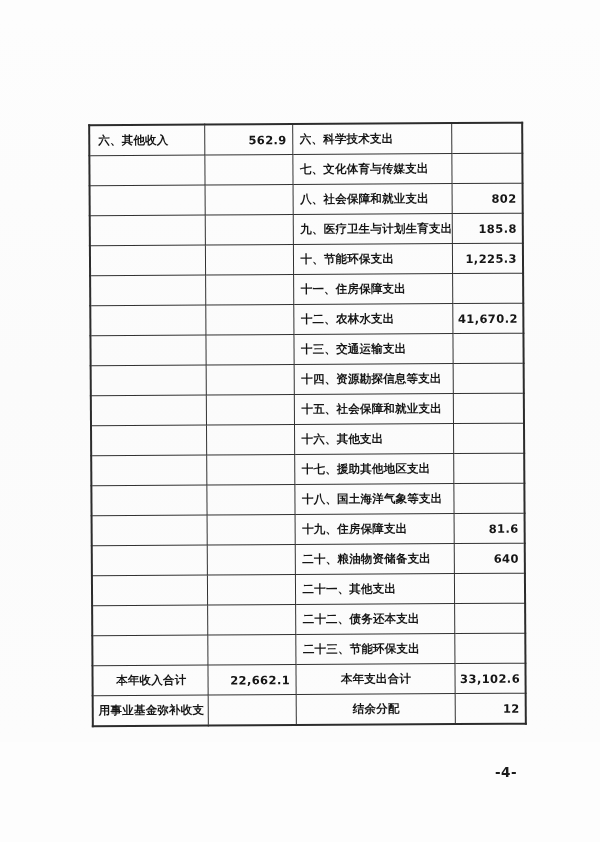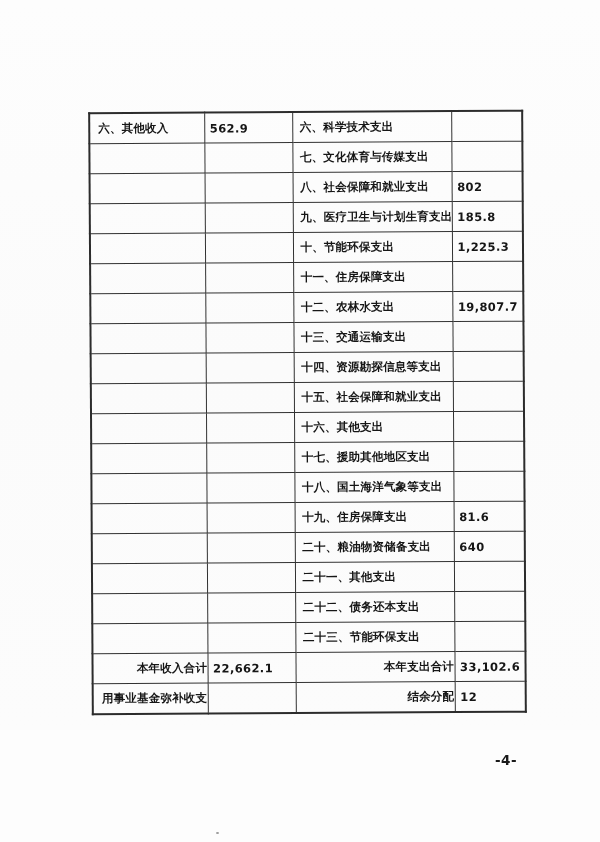--- a/index.html
+++ b/index.html
@@ -9,21 +9,21 @@
   body {
     width: 600px;
     height: 842px;
     background: #fdfdfd;
     position: relative;
     overflow: hidden;
     font-family: "Liberation Sans", "DejaVu Sans", sans-serif;
   }
   .scan-page {
     position: absolute;
-    left: 0; top: 4px;
+    left: 0; top: 16px;
     width: 600px;
     height: 726px;
     background: linear-gradient(180deg, #fdfdfd 0%, #fbfbfb 50%, #fcfcfc 100%);
   }
   .table-wrap {
     position: absolute;
     left: 90px;
     top: 107px;
     width: 433px;
     transform: rotate(-0.35deg);
@@ -45,28 +45,28 @@
     white-space: nowrap;
     vertical-align: middle;
   }
   td.lbl {
     text-align: left;
     letter-spacing: 0.2px;
   }
   td.lbl.col1 { padding-left: 8px; }
   td.lbl.col3 { padding-left: 7px; }
   td.val {
-    text-align: left;
+    text-align: right;
     font-size: 11px;
     letter-spacing: 0.4px;
     padding-right: 5px;
     font-family: "DejaVu Sans", "Liberation Sans", sans-serif;
   }
   tr.summary td.lbl {
-    text-align: right;
+    text-align: center;
     padding-left: 2px;
     padding-right: 0;
   }
   .page-number {
     position: absolute;
     left: 486px;
     top: 748px;
     width: 40px;
     text-align: center;
     font-weight: bold;
@@ -132,21 +132,21 @@
           <tr>
             <td class="lbl col1"></td>
             <td class="val"></td>
             <td class="lbl col3">十一、住房保障支出</td>
             <td class="val"></td>
           </tr>
           <tr>
             <td class="lbl col1"></td>
             <td class="val"></td>
             <td class="lbl col3">十二、农林水支出</td>
-            <td class="val">19,807.7</td>
+            <td class="val">41,670.2</td>
           </tr>
           <tr>
             <td class="lbl col1"></td>
             <td class="val"></td>
             <td class="lbl col3">十三、交通运输支出</td>
             <td class="val"></td>
           </tr>
           <tr>
             <td class="lbl col1"></td>
             <td class="val"></td>

